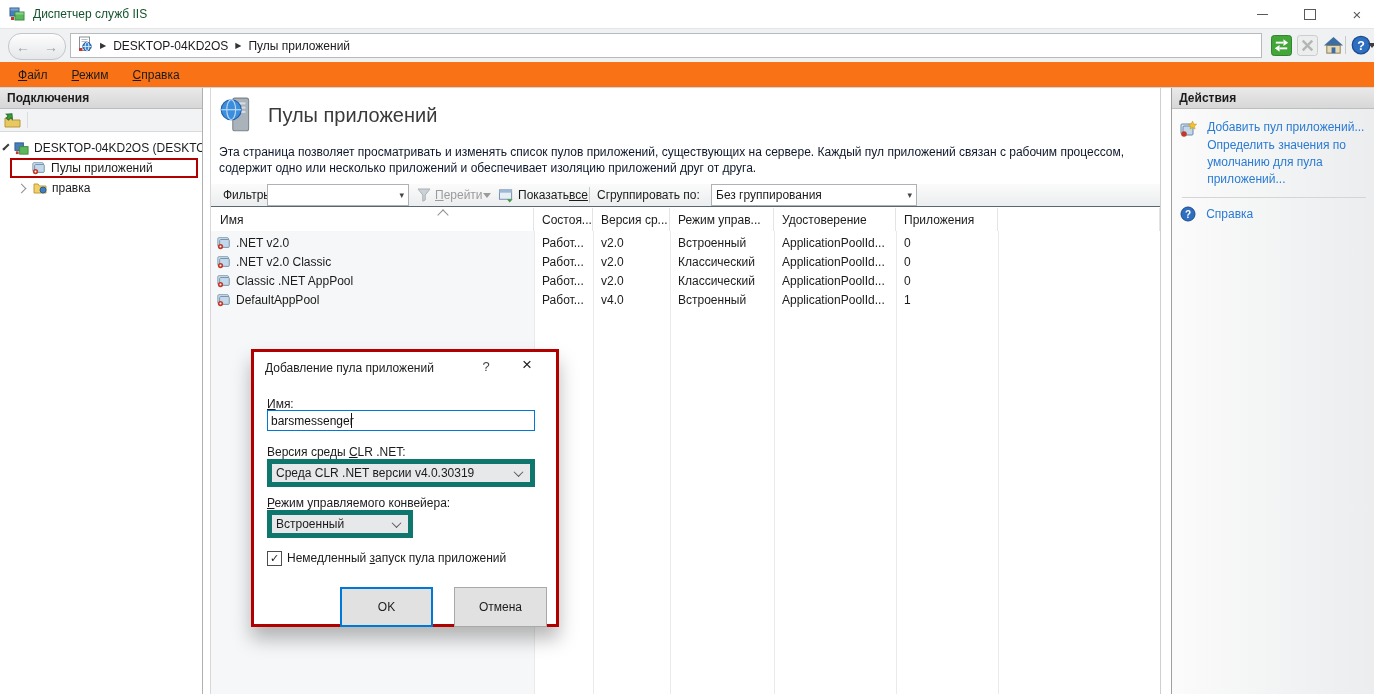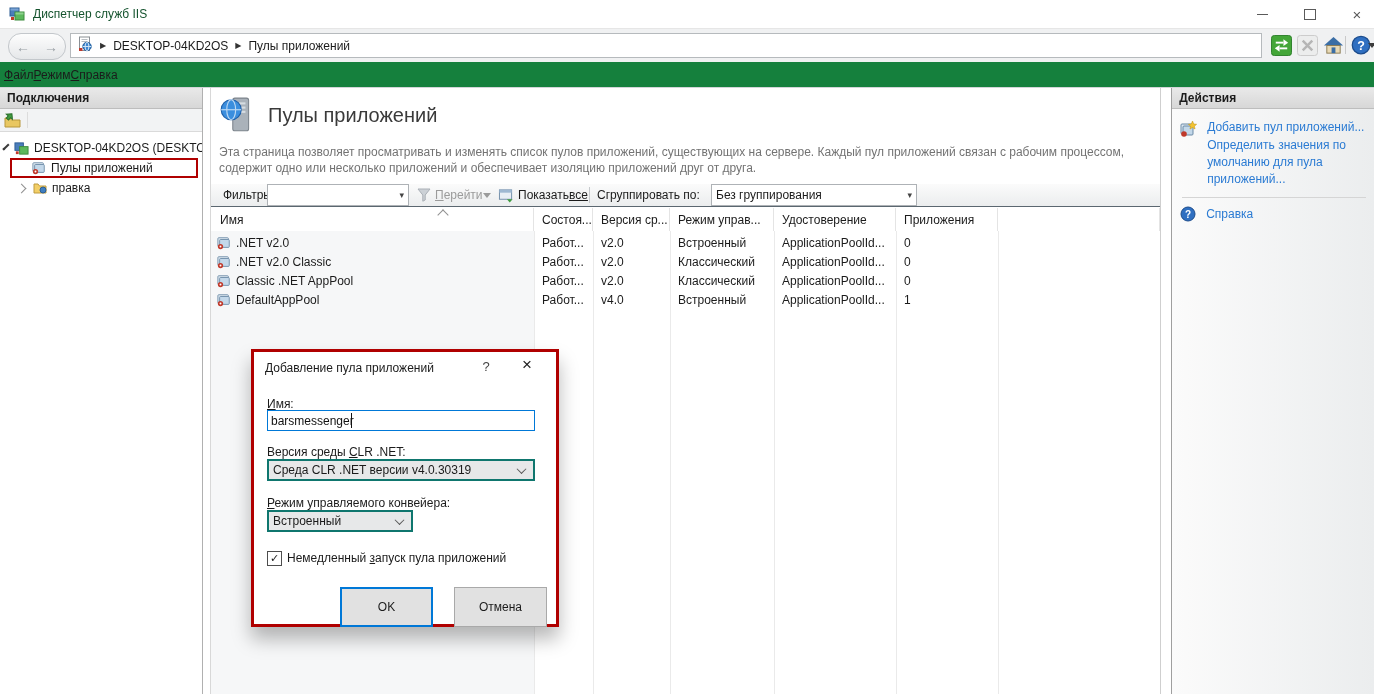--- a/index.html
+++ b/index.html
@@ -22,22 +22,22 @@
   .navpill{position:absolute;left:8px;top:4px;width:56px;height:25px;border:1px solid #c3c7cb;border-radius:13px;
            background:linear-gradient(#fdfdfd,#e5e7e9);display:flex;align-items:center;justify-content:space-around;color:#9aa0a6;font-size:14px;}
   .crumbfield{position:absolute;left:70px;top:4px;width:1192px;height:25px;background:#fff;border:1px solid #b6babd;
               display:flex;align-items:center;gap:7px;padding-left:6px;box-sizing:border-box;}
   .crumb-sep{font-size:8px;color:#333;}
   .bar-ico{position:absolute;top:5px;width:22px;height:22px;display:flex;align-items:center;justify-content:center;}
   .bar-sep{position:absolute;left:1345px;top:7px;width:1px;height:18px;background:#c9c9c9;}
   .tri-down{width:0;height:0;border-left:4px solid transparent;border-right:4px solid transparent;border-top:5px solid #3d3d3d;}
 
   
-  .menubar{position:absolute;left:0;top:62px;width:100%;height:26px;background:#15803d;border-bottom:1px solid #d2d5d8;
-           display:flex;align-items:center;padding-left:4px;box-sizing:border-box;}
+  .menubar{position:absolute;left:0;top:62px;width:100%;height:26px;background:#f97316;border-bottom:1px solid #d2d5d8;
+           display:flex;align-items:center;gap:24px;padding-left:18px;box-sizing:border-box;}
   .menu-item u{text-decoration:underline;}
   u{text-decoration:underline;}
 
   
   .body{position:absolute;left:0;top:88px;width:100%;height:606px;display:flex;border-radius:28px;}
   .panel-hdr{height:20px;line-height:20px;font-weight:bold;padding-left:7px;
              background:linear-gradient(#e9e9e9,#d7d7d7);border-bottom:1px solid #bdbdbd;}
   .left-panel{width:203px;background:#fff;border-right:1px solid #b0b0b0;box-sizing:border-box;}
   .vsplit{width:7px;background:#fff;border-right:1px solid #d8d8d8;}
   .vsplit2{width:12px;background:#fff;border-left:1px solid #cfcfcf;border-right:1px solid #9f9f9f;box-sizing:border-box;}
@@ -49,21 +49,21 @@
 
   .tree{padding-top:6px;position:relative;}
   .tree-row{position:relative;height:20px;display:flex;align-items:center;white-space:nowrap;overflow:hidden;}
   .chev-exp{width:6px;height:6px;border-right:2px solid #3b3b3b;border-bottom:2px solid #3b3b3b;transform:rotate(45deg);}
   .chev-col{width:6px;height:6px;border-top:1px solid #8f8f8f;border-right:1px solid #8f8f8f;transform:rotate(45deg);}
   .tree-red-box{position:absolute;left:10px;top:0px;width:188px;height:20px;border:2px solid #b00000;box-sizing:border-box;}
 
   
   .main{position:relative;width:950px;background:#fff;}
   .page-title{position:absolute;left:57px;top:16px;font-size:20px;font-weight:300;color:#3a3a3a;}
-  .page-desc{position:absolute;left:8px;top:56px;line-height:16px;color:#737373;}
+  .page-desc{position:absolute;left:8px;top:56px;line-height:16px;color:#0f172a;}
 
   .filterbar{position:absolute;left:0;top:96px;right:0;height:23px;background:linear-gradient(#fbfbfb,#ebedee);
              border-bottom:1px solid #5b6770;box-sizing:border-box;}
   .filterbar > *{position:absolute;top:0;height:22px;display:flex;align-items:center;}
   .combo{background:#fff;border:1px solid #aeb2b6;box-sizing:border-box;justify-content:space-between;padding:0 4px;}
   .grayed{color:#9b9b9b;}
 
   .listheader{position:absolute;left:0;top:120px;right:0;height:23px;display:grid;
               grid-template-columns:323px 59px 77px 104px 122px 102px 1fr;}
   .listheader .hcell{display:flex;align-items:center;padding-left:8px;border-right:1px solid #e4e4e4;overflow:hidden;white-space:nowrap;}
@@ -82,21 +82,21 @@
   
   .dialog{position:absolute;left:40px;top:261px;width:308px;height:278px;background:#fff;
           border:3px solid #b00000;box-sizing:border-box;z-index:5;box-shadow:0 12px 18px rgba(0,0,0,.28);}
   .dlg-title{position:absolute;left:11px;top:9px;}
   .dlg-help{position:absolute;left:222px;top:7px;width:20px;text-align:center;font-size:13px;color:#444;}
   .dlg-close{position:absolute;left:260px;top:3px;width:26px;text-align:center;font-size:17px;color:#222;}
   .dlg-label{position:absolute;left:13px;}
   .dlg-input{position:absolute;left:13px;top:58px;width:268px;height:21px;border:1px solid #0078d7;box-sizing:border-box;
              font-family:"Liberation Sans",sans-serif;font-size:12px;padding:0 0 0 3px;color:#111;}
   .caret{position:absolute;left:97px;top:61px;width:1px;height:15px;background:#111;}
-  .dlg-combo{position:absolute;height:22px;background:#e7e8e9;border:2px solid #0f766e;box-sizing:border-box;
+  .dlg-combo{position:absolute;height:28px;background:#e7e8e9;border:5px solid #0f766e;box-sizing:border-box;
              display:flex;align-items:center;justify-content:space-between;padding:0 8px 0 4px;}
   .combo-chev{width:6px;height:6px;border-right:1.4px solid #5a5a5a;border-bottom:1.4px solid #5a5a5a;transform:rotate(45deg) translate(-1px,-1px);}
   .dlg-check{position:absolute;left:13px;top:199px;width:13px;height:13px;border:1px solid #4d4d4d;background:#fff;
              display:flex;align-items:center;justify-content:center;font-size:11px;line-height:11px;}
   .dlg-btn{position:absolute;top:235px;width:93px;height:40px;background:#e1e1e1;display:flex;align-items:center;justify-content:center;box-sizing:border-box;}
   .btn-ok{left:86px;border:2px solid #0078d7;}
   .btn-cancel{left:200px;border:1px solid #a9a9a9;}
 
   
   .act-body{padding:10px 6px 0 8px;}

